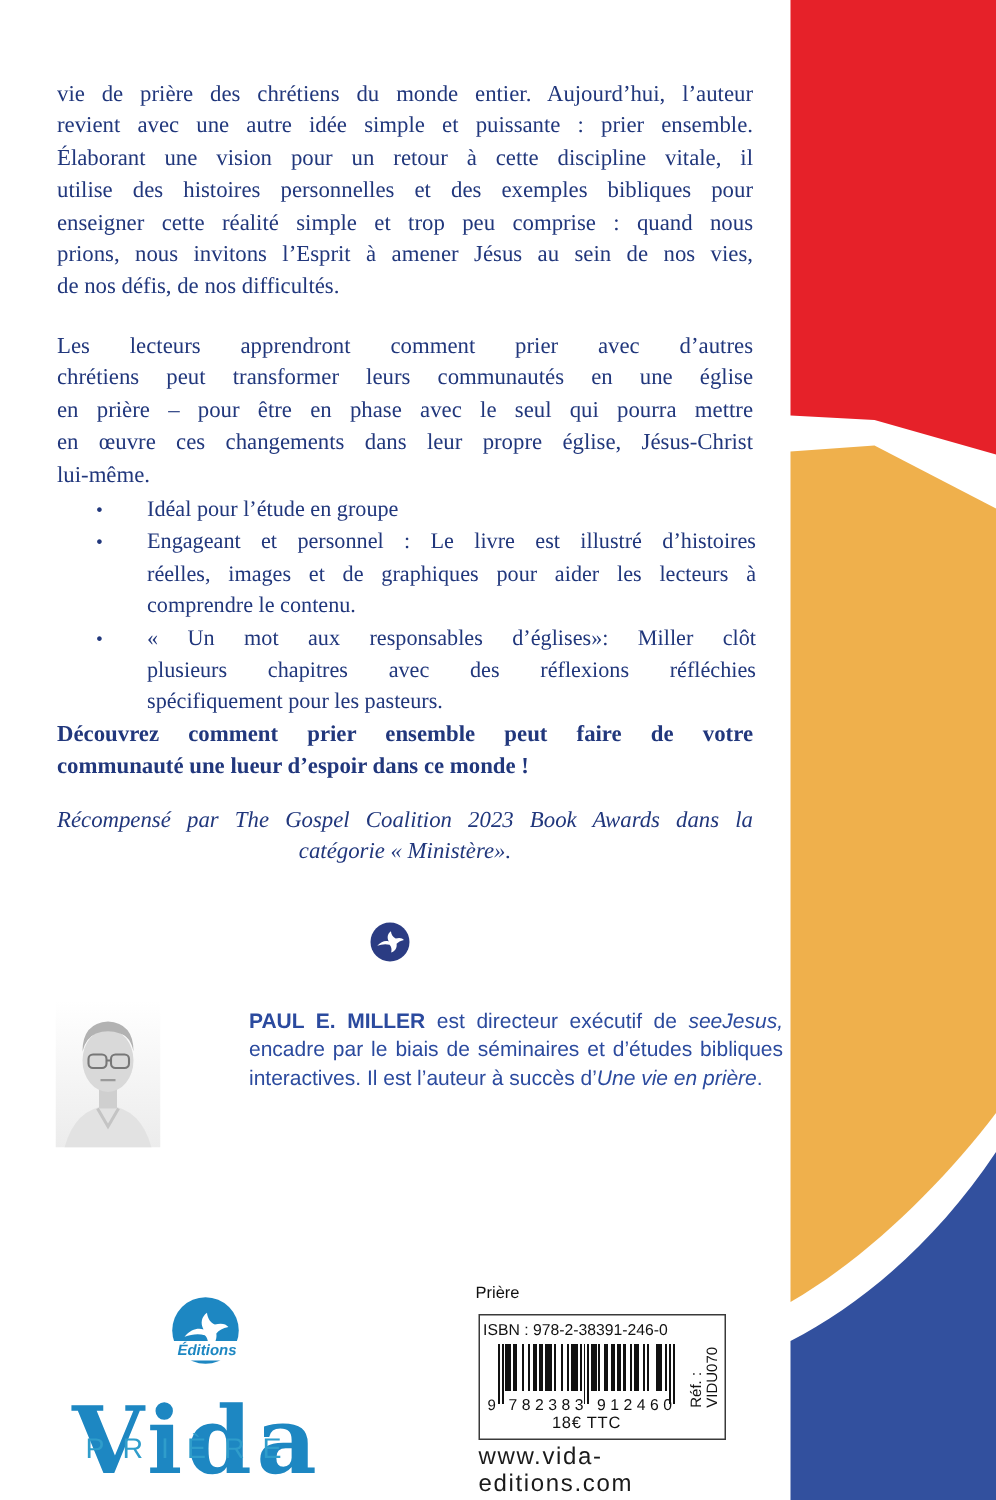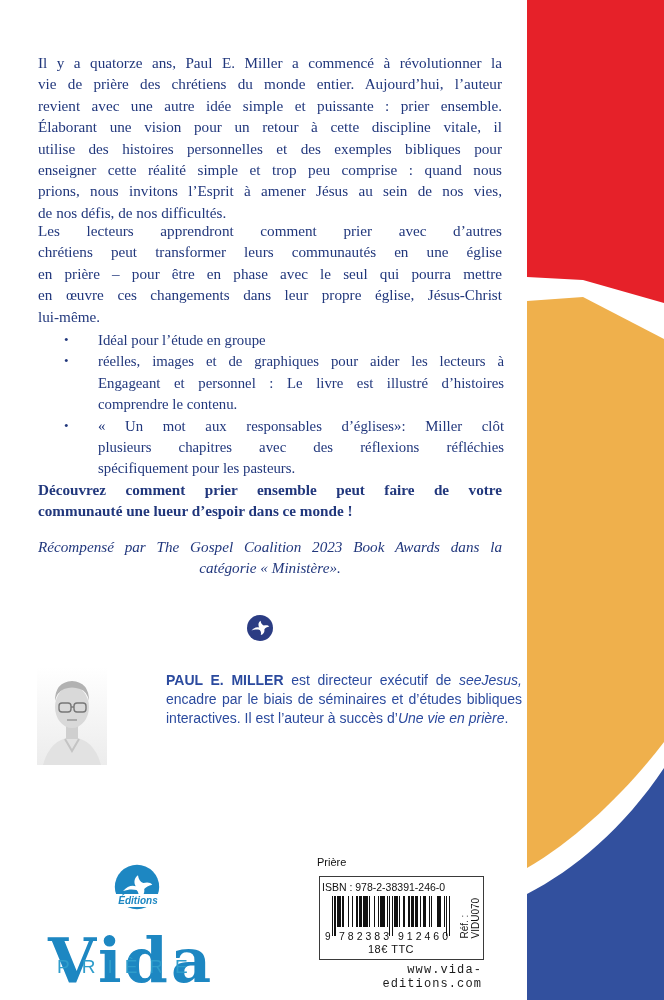--- a/index.html
+++ b/index.html
@@ -38,36 +38,35 @@
   
   .sans{font-family:"Liberation Sans",sans-serif;}
   .category{position:absolute;left:317px;top:856px;font-size:11px;color:#111;}
   .isbn-box{position:absolute;left:319px;top:876px;width:163px;height:82px;background:#fff;
             border:1px solid #3a3a3a;}
   .isbn-line{position:absolute;left:2px;top:4px;width:138px;text-align:left;font-size:10.5px;color:#111;}
   .bc-svg{position:absolute;left:5px;top:19px;}
   .price{position:absolute;left:2px;top:66px;width:138px;text-align:center;font-size:11px;color:#111;letter-spacing:.5px;}
   .ref{position:absolute;right:2px;top:50%;transform:translateY(-50%) rotate(180deg);
        writing-mode:vertical-rl;font-size:10px;color:#111;}
-  .website{position:absolute;left:319px;top:963px;width:163px;text-align:right;
-           font-size:12px;color:#1a1a1a;letter-spacing:1.1px;font-family:Liberation Mono, monospace;}
+  .website{position:absolute;left:319px;top:963px;width:163px;text-align:left;
+           font-size:16px;color:#1a1a1a;letter-spacing:1.1px;}
 </style>
 </head>
 <body>
 
 <div class="page">
 
   <svg class="stripe" viewBox="0 0 140 1000" shape-rendering="geometricPrecision">
     <path fill="#e62129" d="M3 0 H140 V303 L59 280 L3 277 Z"></path>
     <path fill="#efb04c" d="M3 301 L59 297 L140 339 L140 742 C105 788 55 838 3 868 Z"></path>
     <path fill="#32509e" d="M3 1000 V894 C50 870 100 828 140 768 L140 1000 Z"></path>
   </svg>
 
   <div class="copy" style="top:52px">
-      <div class="tline">Il y a quatorze ans, Paul E. Miller a commencé à révolutionner la</div>
       <div class="tline">vie de prière des chrétiens du monde entier. Aujourd’hui, l’auteur</div>
       <div class="tline">revient avec une autre idée simple et puissante : prier ensemble.</div>
       <div class="tline">Élaborant une vision pour un retour à cette discipline vitale, il</div>
       <div class="tline">utilise des histoires personnelles et des exemples bibliques pour</div>
       <div class="tline">enseigner cette réalité simple et trop peu comprise : quand nous</div>
       <div class="tline">prions, nous invitons l’Esprit à amener Jésus au sein de nos vies,</div>
       <div class="tline tlast">de nos défis, de nos difficultés.</div>
     </div>
 
   <div class="copy" style="top:220px">
@@ -81,22 +80,22 @@
   <ul class="bullets" style="top:330px">
     <li>
       <span class="marker">•</span>
       <div>
           <div class="tline tlast">Idéal pour l’étude en groupe</div>
         </div>
     </li>
     <li>
       <span class="marker">•</span>
       <div>
+          <div class="tline">Engageant et personnel : Le livre est illustré d’histoires</div>
           <div class="tline">réelles, images et de graphiques pour aider les lecteurs à</div>
-          <div class="tline">Engageant et personnel : Le livre est illustré d’histoires</div>
           <div class="tline tlast">comprendre le contenu.</div>
         </div>
     </li>
     <li>
       <span class="marker">•</span>
       <div>
           <div class="tline">« Un mot aux responsables d’églises»: Miller clôt</div>
           <div class="tline">plusieurs chapitres avec des réflexions réfléchies</div>
           <div class="tline tlast">spécifiquement pour les pasteurs.</div>
         </div>

